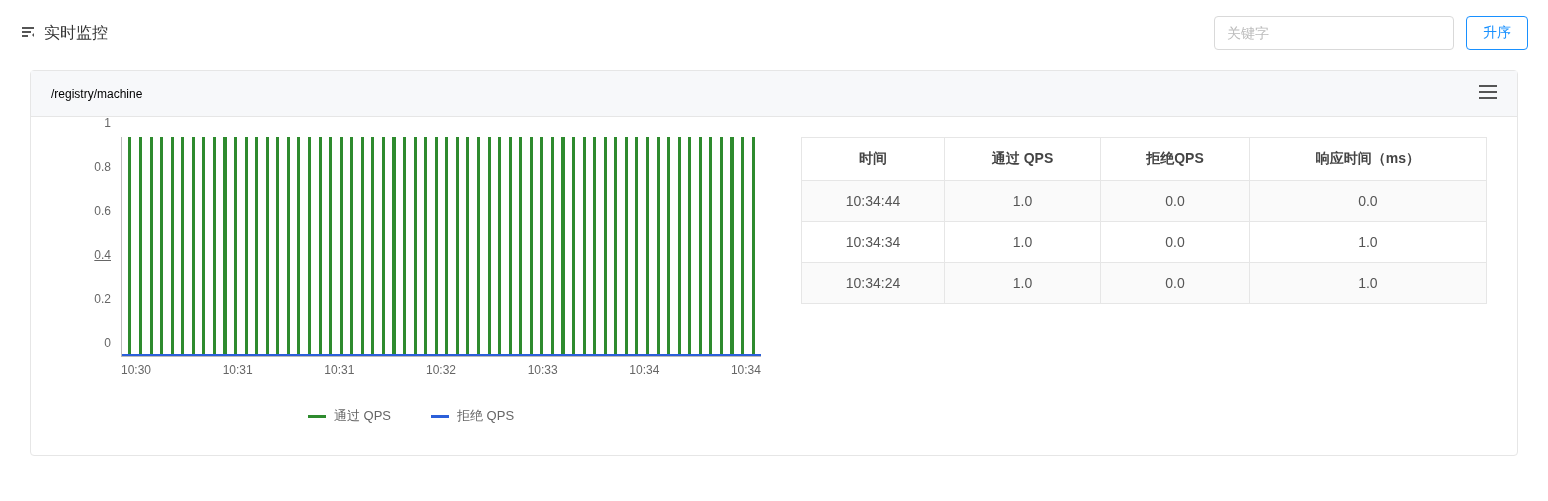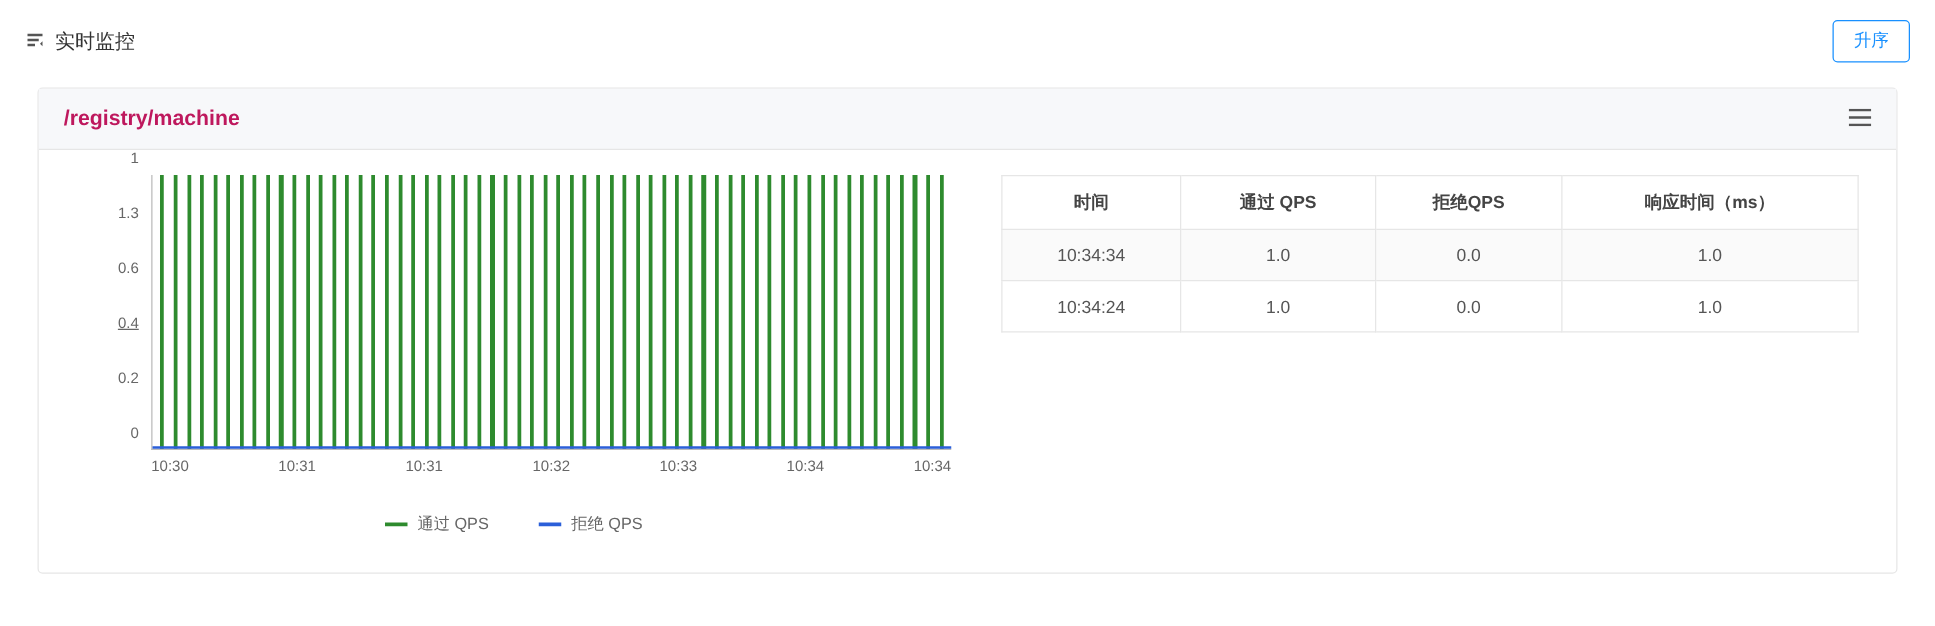--- a/index.html
+++ b/index.html
@@ -58,23 +58,22 @@
   }
   .panel-header {
     display: flex;
     align-items: center;
     justify-content: space-between;
     padding: 14px 20px;
     background: #f7f8fa;
     border-bottom: 1px solid #e6e6e6;
   }
   .panel-header .endpoint {
-    color: #be185d;
-    font-size: 17px;
-    font-weight: bold;
+    color: #000000;
+    font-size: 12px;
   }
   .panel-header .menu-icon svg { width: 18px; height: 14px; fill: #555; }
   .panel-body {
     display: flex;
     padding: 20px 30px 30px 30px;
     gap: 40px;
     align-items: flex-start;
   }
   
   .chart-wrap { flex: 0 0 700px; }
@@ -176,20 +175,21 @@
   <div class="title-wrap">
     <span>
       <svg viewBox="0 0 16 16">
           <path d="M2 3h12v2H2V3zm0 4h9v2H2V7zm0 4h6v2H2v-2z"></path>
           <path d="M13 7l-2 2 2 2V7z" transform="translate(1 2)"></path>
         </svg>
     </span>
     <h1>实时监控</h1>
   </div>
   <div class="spacer"></div>
+  <input class="keyword-input" type="text" placeholder="关键字" style="">
   <button class="sort-btn">升序</button>
 </div>
 
 <div class="panel">
   <div class="panel-header">
     <span class="endpoint">/registry/machine</span>
     <span class="menu-icon">
       <svg viewBox="0 0 18 14">
           <rect y="0" width="18" height="2"></rect>
           <rect y="6" width="18" height="2"></rect>
@@ -200,21 +200,21 @@
 
   <div class="panel-body">
 
     <div class="chart-wrap">
       <div class="chart-plot">
         <div class="y-axis" id="y-axis">
             <span class="y-tick" style="bottom: 0%;">0</span>
             <span class="y-tick" style="bottom: 20%; margin-top: 12px;">0.2</span>
             <span class="y-tick" style="bottom: 40%; text-decoration: underline;">0.4</span>
             <span class="y-tick" style="bottom: 60%;">0.6</span>
-            <span class="y-tick" style="bottom: 80%;">1.3</span>
+            <span class="y-tick" style="bottom: 80%;">0.8</span>
             <span class="y-tick" style="bottom: 100%;">1</span>
           </div>
         <div class="plot-area">
           <div class="bars-layer" id="bars-layer">
               <div class="bar-group">
                 <div class="bar-pass" style="height: 100%; background: rgb(46, 139, 46);"></div>
               </div>
               <div class="bar-group">
                 <div class="bar-pass" style="height: 100%; background: rgb(46, 139, 46);"></div>
               </div>
@@ -421,20 +421,26 @@
       <thead>
         <tr>
           <th>时间</th>
           <th>通过 QPS</th>
           <th>拒绝QPS</th>
           <th>响应时间（ms）</th>
         </tr>
       </thead>
       <tbody id="table-body">
           <tr>
+            <td>10:34:44</td>
+            <td>1.0</td>
+            <td>0.0</td>
+            <td>0.0</td>
+          </tr>
+          <tr>
             <td>10:34:34</td>
             <td>1.0</td>
             <td>0.0</td>
             <td>1.0</td>
           </tr>
           <tr>
             <td>10:34:24</td>
             <td>1.0</td>
             <td>0.0</td>
             <td>1.0</td>

